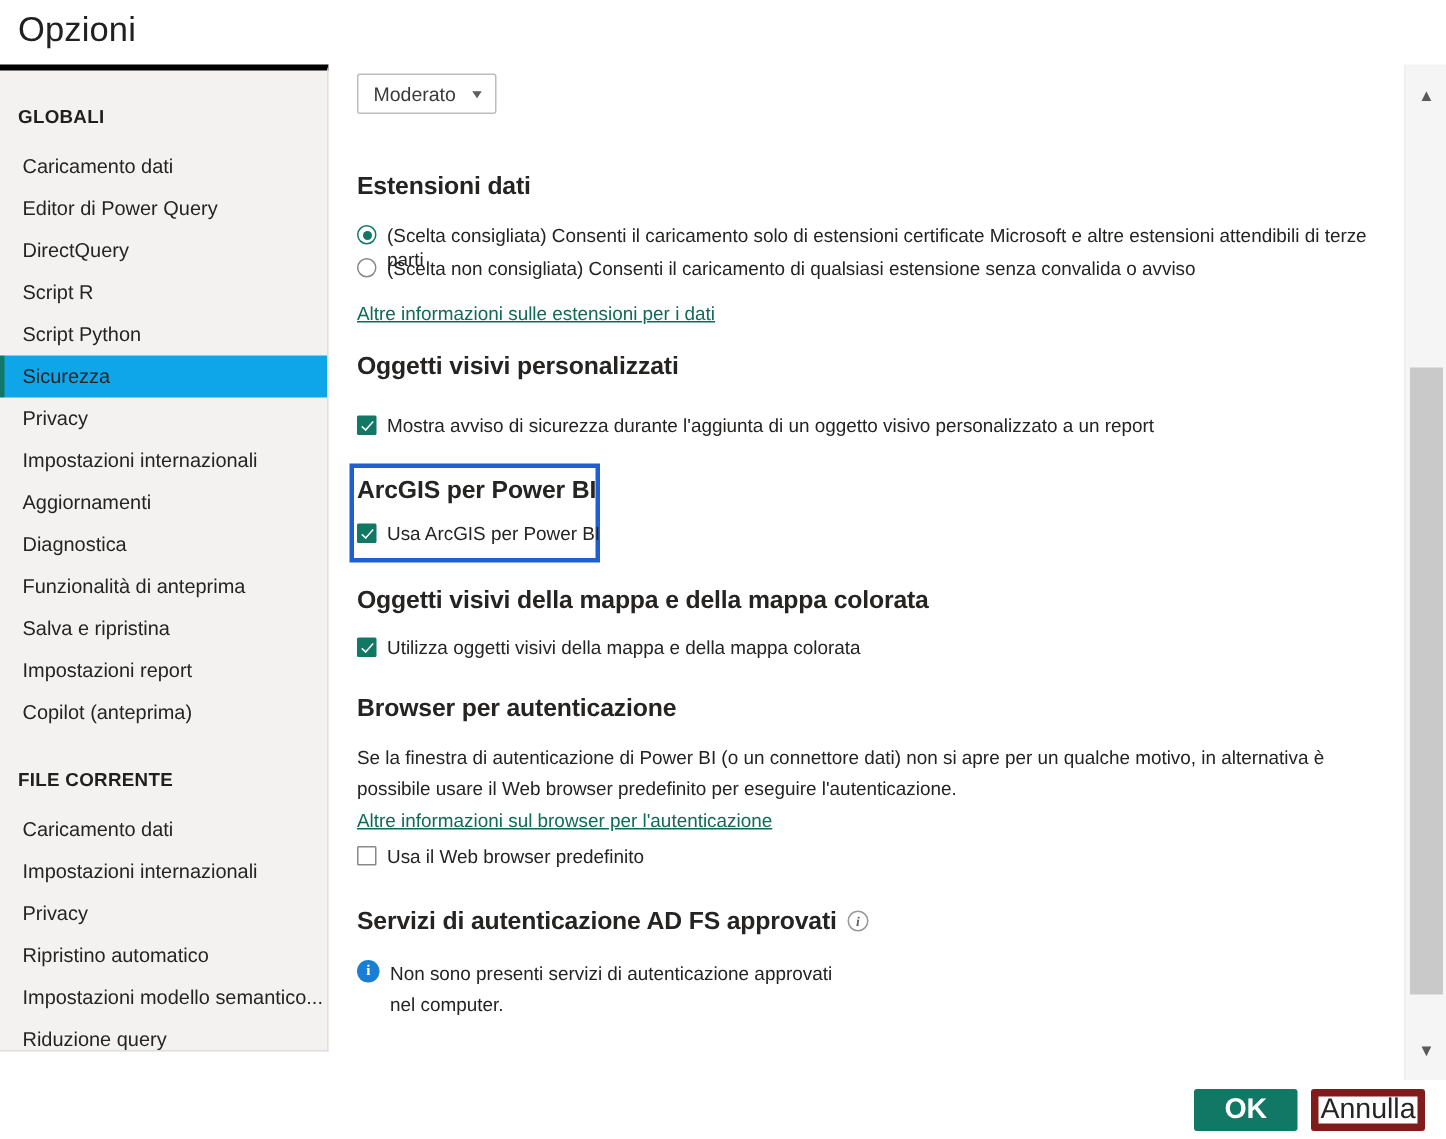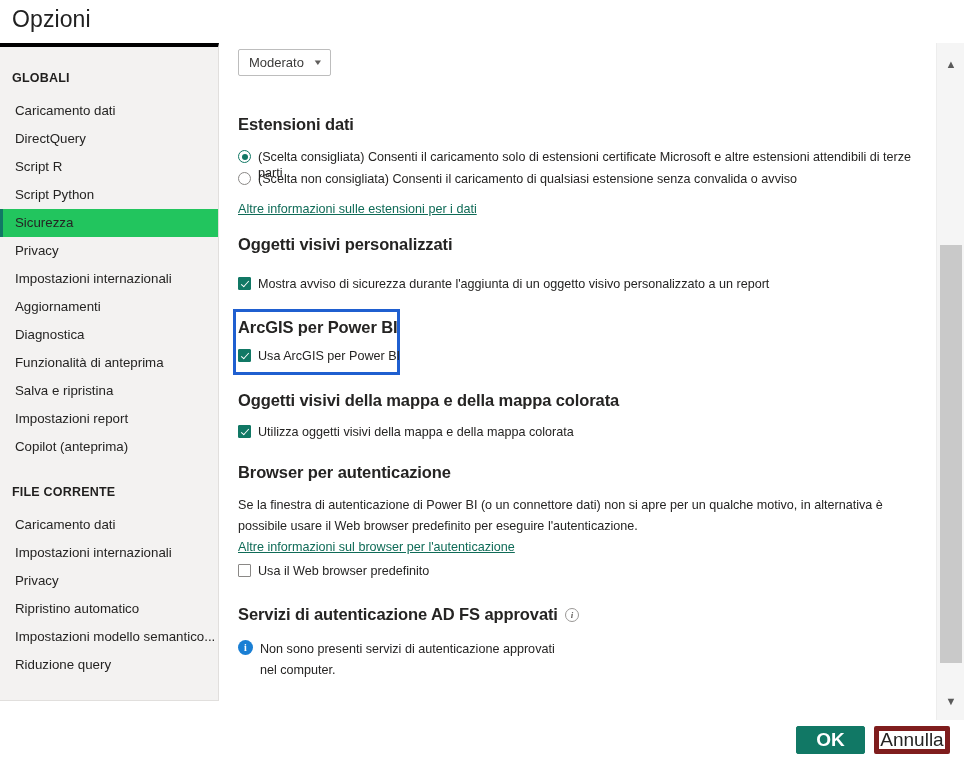--- a/index.html
+++ b/index.html
@@ -55,21 +55,21 @@
     line-height: 28px;
     font-size: 13.3px;
     color: #252423;
     padding-left: 15px;
     white-space: nowrap;
     overflow: hidden;
     cursor: default;
   }
   .side-item.first-of-group { margin-top: 8px; }
   .side-item.selected {
-    background: #22c55e;
+    background: #0ea5e9;
   }
   .side-item.selected::before {
     content: "";
     position: absolute;
     left: 0; top: 0;
     width: 3px; height: 100%;
     background: #117865;
   }
 
   
@@ -307,20 +307,23 @@
   <div class="page-title">Opzioni</div>
 
   <div class="sidebar">
 
     <div class="side-group-head group-globali">GLOBALI</div>
 
     <div class="side-item first-of-group">
       <span>Caricamento dati</span>
     </div>
     <div class="side-item">
+      <span>Editor di Power Query</span>
+    </div>
+    <div class="side-item">
       <span>DirectQuery</span>
     </div>
     <div class="side-item">
       <span>Script R</span>
     </div>
     <div class="side-item">
       <span>Script Python</span>
     </div>
     <div class="side-item selected">
       <span>Sicurezza</span>

